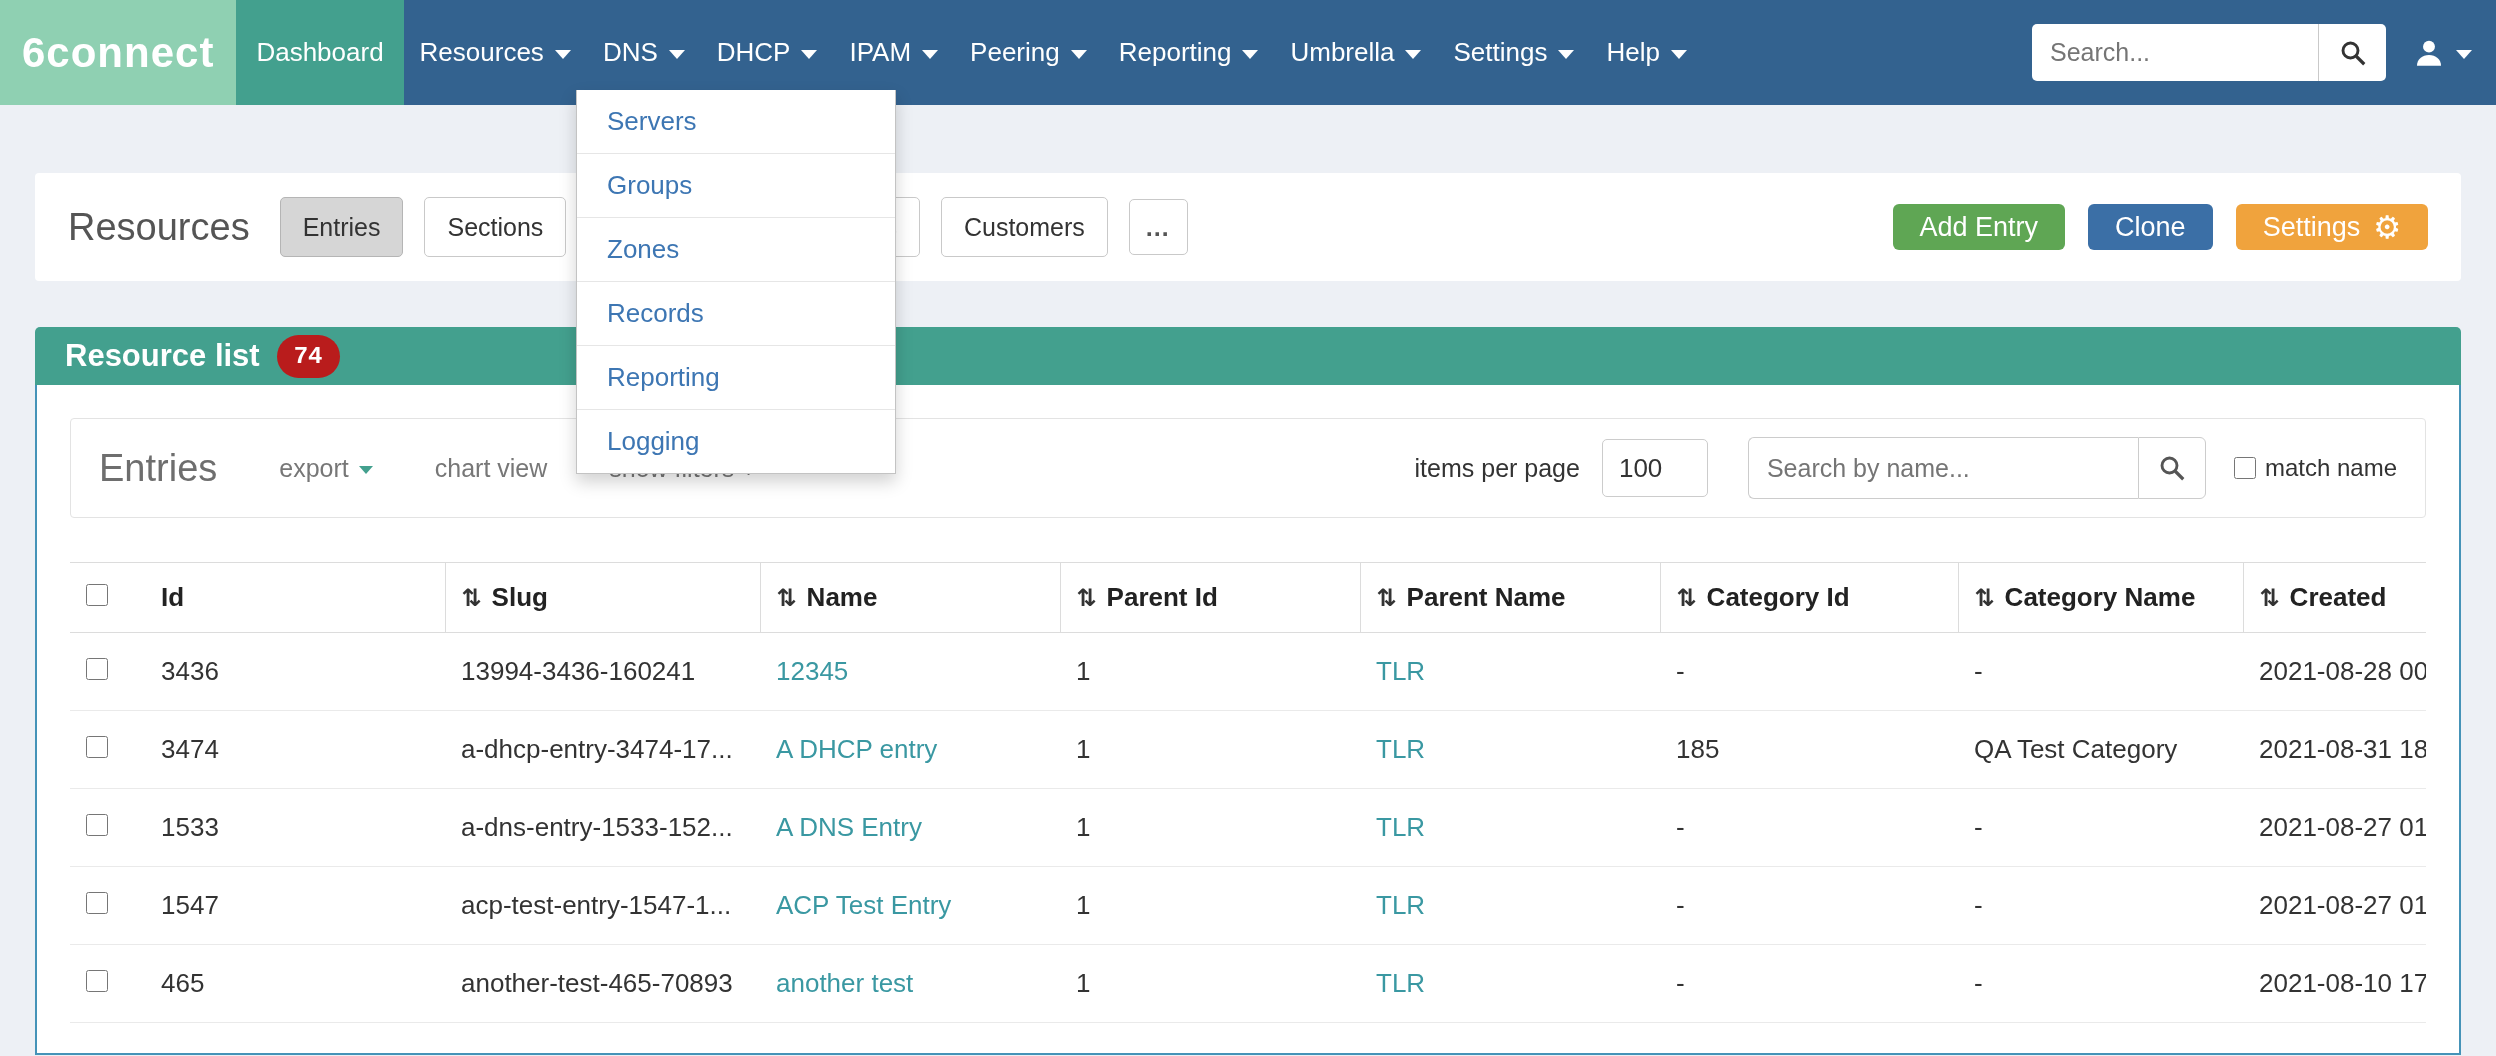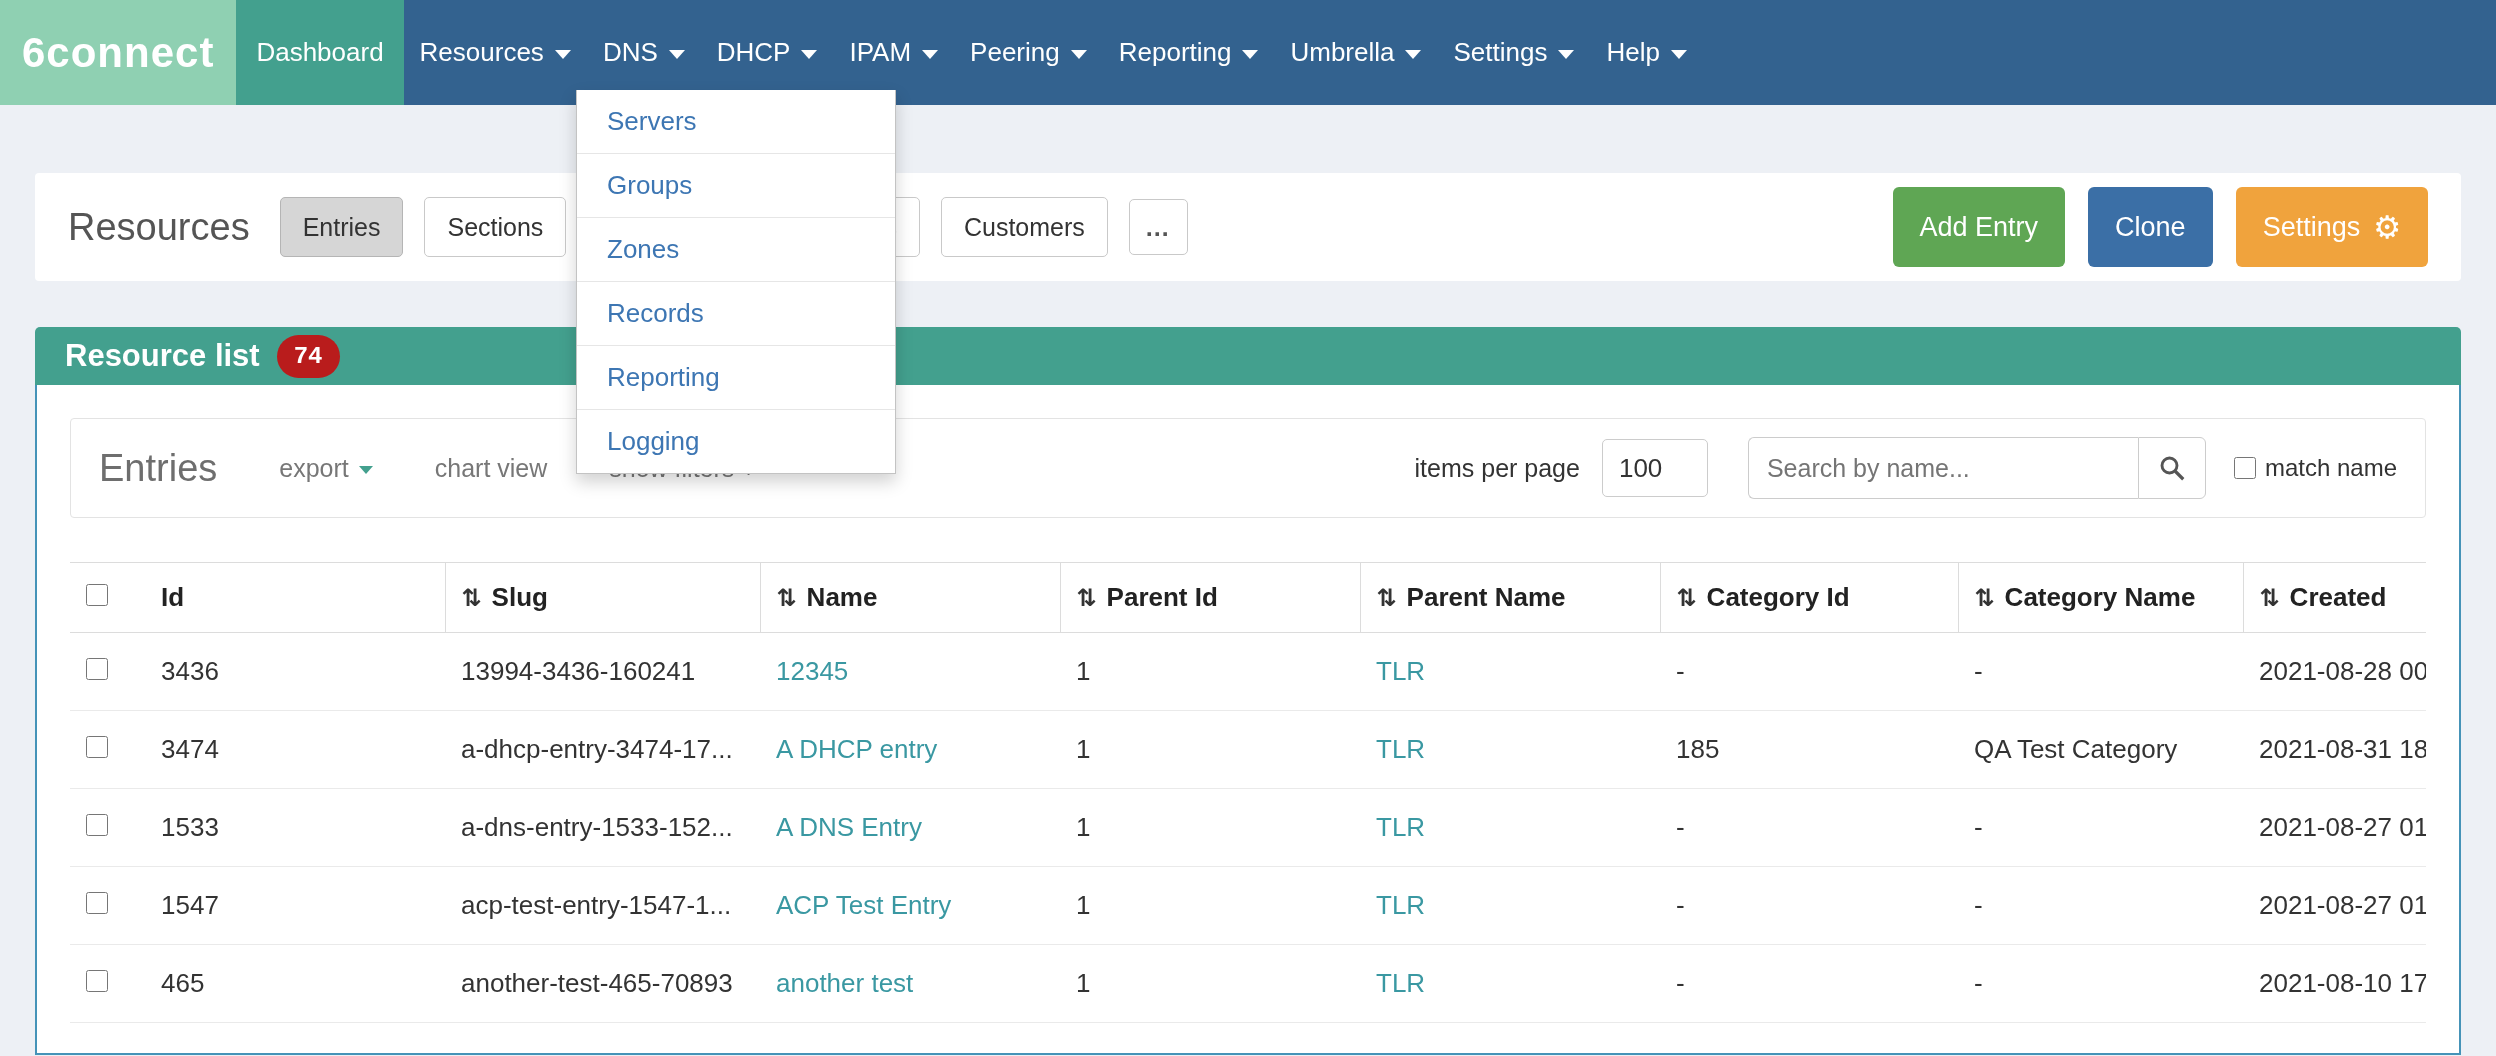--- a/index.html
+++ b/index.html
@@ -54,21 +54,21 @@
   .page-title { font-size: 38px; color: #555; }
   .tabs { display: flex; align-items: center; gap: 21px; margin-left: 30px; }
   .tab {
     height: 60px; padding: 0 22px; background: #fff; border: 1px solid #c9c9c9; border-radius: 5px;
     font-size: 25px; color: #333; font-family: inherit; cursor: pointer; display: flex; align-items: center;
   }
   .tab.active { background: #d6d6d6; border-color: #b5b5b5; }
   .tab-more { padding: 0 15px; font-weight: bold; color: #555; letter-spacing: 2px; height: 56px; }
   .actions { margin-left: auto; display: flex; gap: 23px; }
   .btn {
-    height: 80px; border: none; border-radius: 6px; padding: 0 27px; font-size: 27px; color: #fff;
+    height: 46px; border: none; border-radius: 6px; padding: 0 27px; font-size: 27px; color: #fff;
     font-family: inherit; cursor: pointer; display: flex; align-items: center; gap: 13px;
   }
   .btn-add { background: #5fa654; }
   .btn-clone { background: #3b6fa6; }
   .btn-settings { background: #f0a33d; }
   .gear { font-size: 31px; font-family: "DejaVu Sans", sans-serif; line-height: 1; }
 
   
   .panel { margin: 46px 35px 0; }
   .panel-header {
@@ -159,20 +159,38 @@
   </div>
   <div class="nav-item">
     <span>Settings</span>
     <span class="caret"></span>
   </div>
   <div class="nav-item">
     <span>Help</span>
     <span class="caret"></span>
   </div>
 
+  <div class="nav-right">
+    <div class="search-group-top">
+      <input class="search-input" type="text" placeholder="Search..." style="">
+      <button class="search-btn">
+        <svg width="30" height="30" viewBox="0 0 24 24">
+          <circle cx="10" cy="10" r="6" fill="none" stroke="#333" stroke-width="2.3"></circle>
+          <line x1="14.6" y1="14.6" x2="21" y2="21" stroke="#333" stroke-width="2.6"></line>
+        </svg>
+      </button>
+    </div>
+    <div class="user-menu">
+      <svg width="34" height="34" viewBox="0 0 24 24" fill="#fff">
+        <circle cx="12" cy="7.5" r="4.2"></circle>
+        <path d="M3.5 21c0-4.6 3.8-7.6 8.5-7.6s8.5 3 8.5 7.6z"></path>
+      </svg>
+      <span class="caret"></span>
+    </div>
+  </div>
 </nav>
 
 <div class="dropdown">
   <div class="menu-item">Servers</div>
   <div class="menu-item">Groups</div>
   <div class="menu-item">Zones</div>
   <div class="menu-item">Records</div>
   <div class="menu-item">Reporting</div>
   <div class="menu-item">Logging</div>
 </div>

